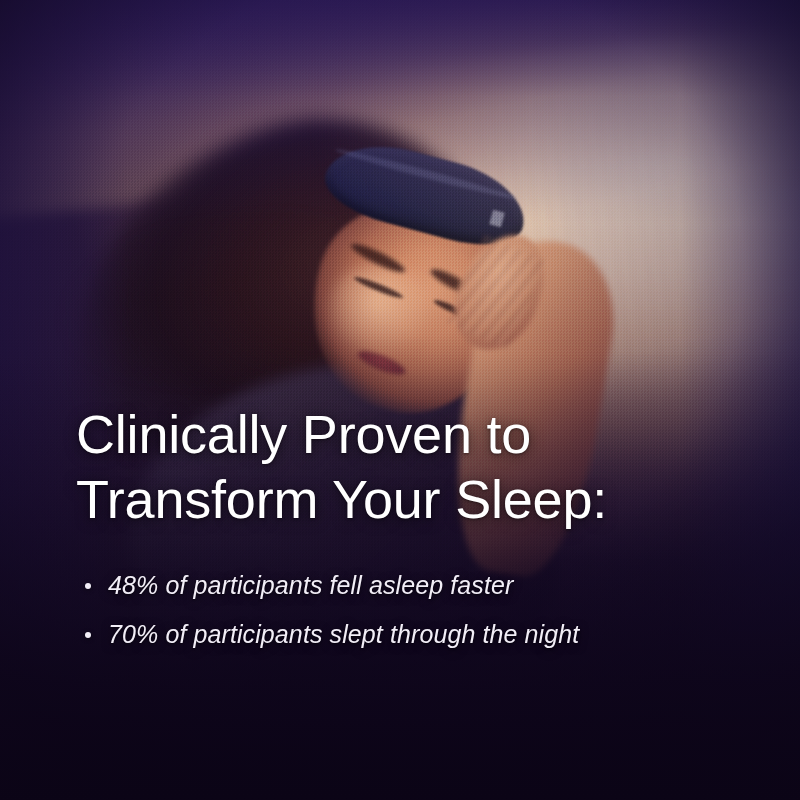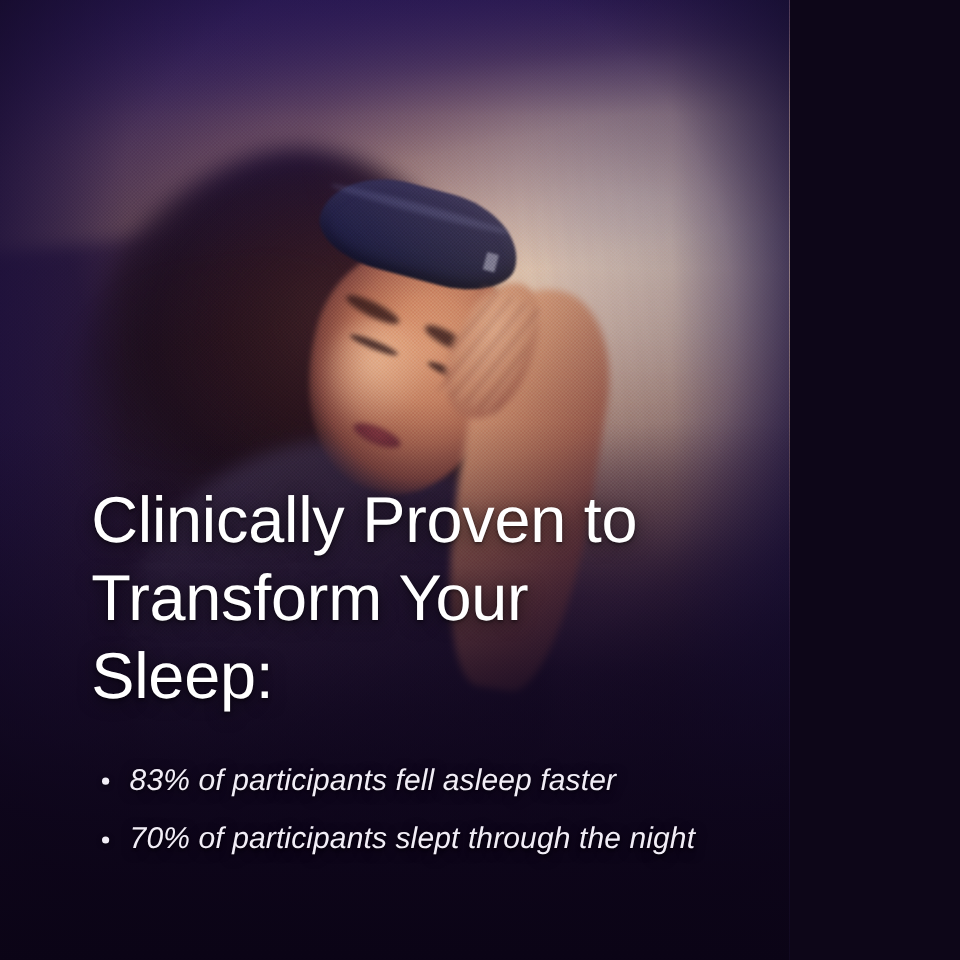--- a/index.html
+++ b/index.html
@@ -7,21 +7,21 @@
     margin: 0;
     padding: 0;
     background: #0d0618;
   }
   body {
     font-family: "Liberation Sans", sans-serif;
   }
 
   .ad-canvas {
     position: relative;
-    width: 658px;
+    width: 800px;
     height: 800px;
     overflow: hidden;
     background: #1a0f2e;
     isolation: isolate;
   }
 
   
   .photo {
     position: absolute;
     inset: 0;
@@ -446,21 +446,21 @@
   <div class="grade-vignette"></div>
   <div class="grade-textscrim"></div>
 
   <div class="copy">
     <h1 class="headline">Clinically Proven to
 Transform Your Sleep:</h1>
 
     <ul class="bullets">
       <li class="bullet">
         <span class="dot"></span>
-        <span>83% of participants fell asleep faster</span>
+        <span>48% of participants fell asleep faster</span>
       </li>
       <li class="bullet">
         <span class="dot"></span>
         <span>70% of participants slept through the night</span>
       </li>
     </ul>
   </div>
 
 </div>
 

